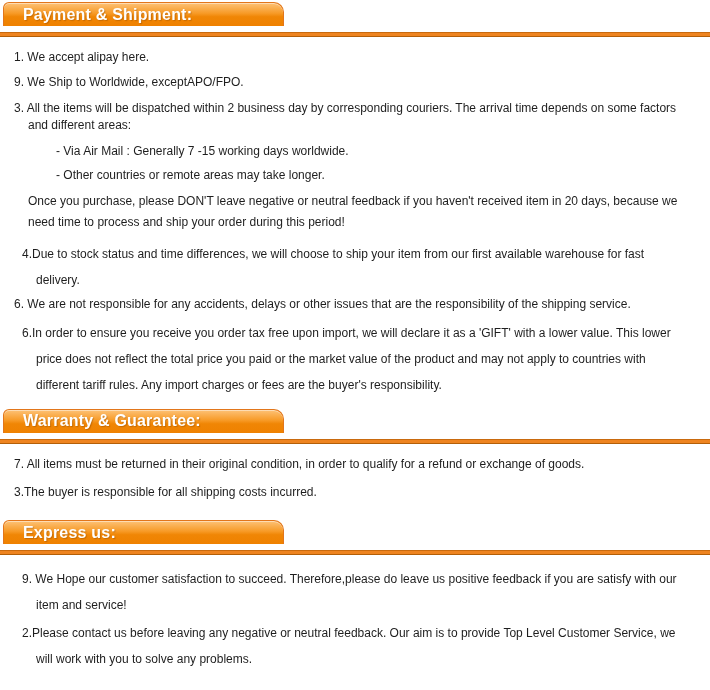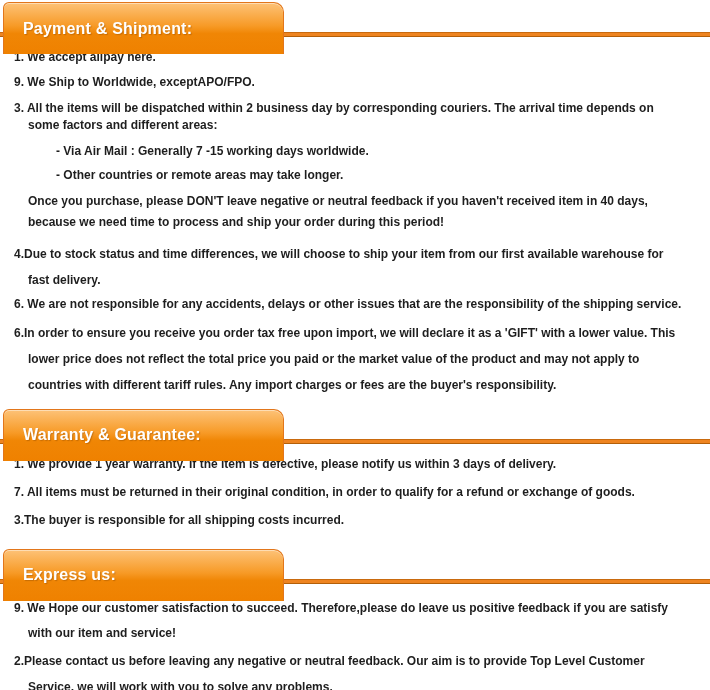--- a/index.html
+++ b/index.html
@@ -13,77 +13,76 @@
 
   section { margin:0; }
   .sec-head { position:relative; height:35px; }
   .rule {
     position:absolute; left:0; right:0; bottom:0;
     height:3px; background:#ee8420;
     border-top:1px solid #c96a0e;
     border-bottom:1px solid #b35f08;
   }
   .tab {
-    position:absolute; left:3px; top:0; width:281px; height:52px;
+    position:absolute; left:3px; top:0; width:281px; height:24px;
     box-sizing:border-box;
     border:1px solid #e2761b; border-bottom:none;
     border-radius:6px 10px 0 0;
     background:linear-gradient(#fdc277, #f79a26 45%, #f08605 60%, #ef8100);
     box-shadow:inset 0 1px 0 rgba(255,255,255,.45);
     display:flex; align-items:center; padding-left:19px;
   }
   .tab span {
     color:#ffffff; font-weight:bold; font-size:16px;
     letter-spacing:.2px;
     text-shadow:1px 1px 1px rgba(120,60,0,.35);
   }
 
-  .sec-body { padding:12px 24px 8px 14px;font-weight:bold; }
+  .sec-body { padding:12px 24px 8px 14px; }
   .sec-body p { margin:0 0 8px 0; font-size:12px; line-height:1.45; }
 
   p.item { padding-left:14px; text-indent:-14px; }
   p.sub  { margin-left:42px; margin-bottom:7px; }
   p.para { margin-left:14px; line-height:1.7; margin-bottom:10px; }
-  p.wide { line-height:2.15; margin-bottom:2px; }
+  p.wide { line-height:2.15; margin-bottom:2px;margin-left:8px; }
   p.gap  { margin-bottom:11px; }
 </style>
 </head>
 <body>
 
 <div class="page">
 
   <section>
     <div class="sec-head">
       <div class="rule"></div>
       <div class="tab">
         <span>Payment &amp; Shipment:</span>
       </div>
     </div>
     <div class="sec-body">
       <p class="item">1. We accept alipay here.</p>
       <p class="item">9. We Ship to Worldwide, exceptAPO/FPO.</p>
       <p class="item">3. All the items will be dispatched within 2 business day by corresponding couriers. The arrival time depends on some factors and different  areas:</p>
       <p class="sub">- Via Air Mail : Generally 7 -15 working days worldwide.</p>
       <p class="sub">- Other countries or remote areas may take longer.</p>
-      <p class="para">Once you purchase, please DON'T leave negative or neutral feedback if you haven't received item in 40 days, because we need time to process and ship your order during this period!</p>
+      <p class="para">Once you purchase, please DON'T leave negative or neutral feedback if you haven't received item in 20 days, because we need time to process and ship your order during this period!</p>
       <p class="item wide">4.Due to stock status and time differences, we will choose to ship your item from our first available warehouse for fast delivery.</p>
       <p class="item">6. We are not responsible for any accidents, delays or other issues that are the responsibility of the shipping service.</p>
       <p class="item wide">6.In order to ensure you receive you order tax free upon import, we will declare it as a 'GIFT' with a lower value. This lower price does not reflect the total price you paid or the market value of the product and may not apply to countries with different tariff rules. Any import charges or fees are the buyer's responsibility.</p>
     </div>
   </section>
 
   <section>
     <div class="sec-head">
       <div class="rule"></div>
       <div class="tab">
         <span>Warranty &amp; Guarantee:</span>
       </div>
     </div>
     <div class="sec-body">
-      <p class="item gap">1. We provide  1  year warranty. If the item is defective, please notify us within 3 days of delivery.</p>
       <p class="item gap">7. All items must be returned in their original condition, in order to qualify for a refund or exchange of goods.</p>
       <p class="item gap">3.The buyer is responsible for all shipping costs incurred.</p>
     </div>
   </section>
 
   <section>
     <div class="sec-head">
       <div class="rule"></div>
       <div class="tab">
         <span>Express us:</span>

